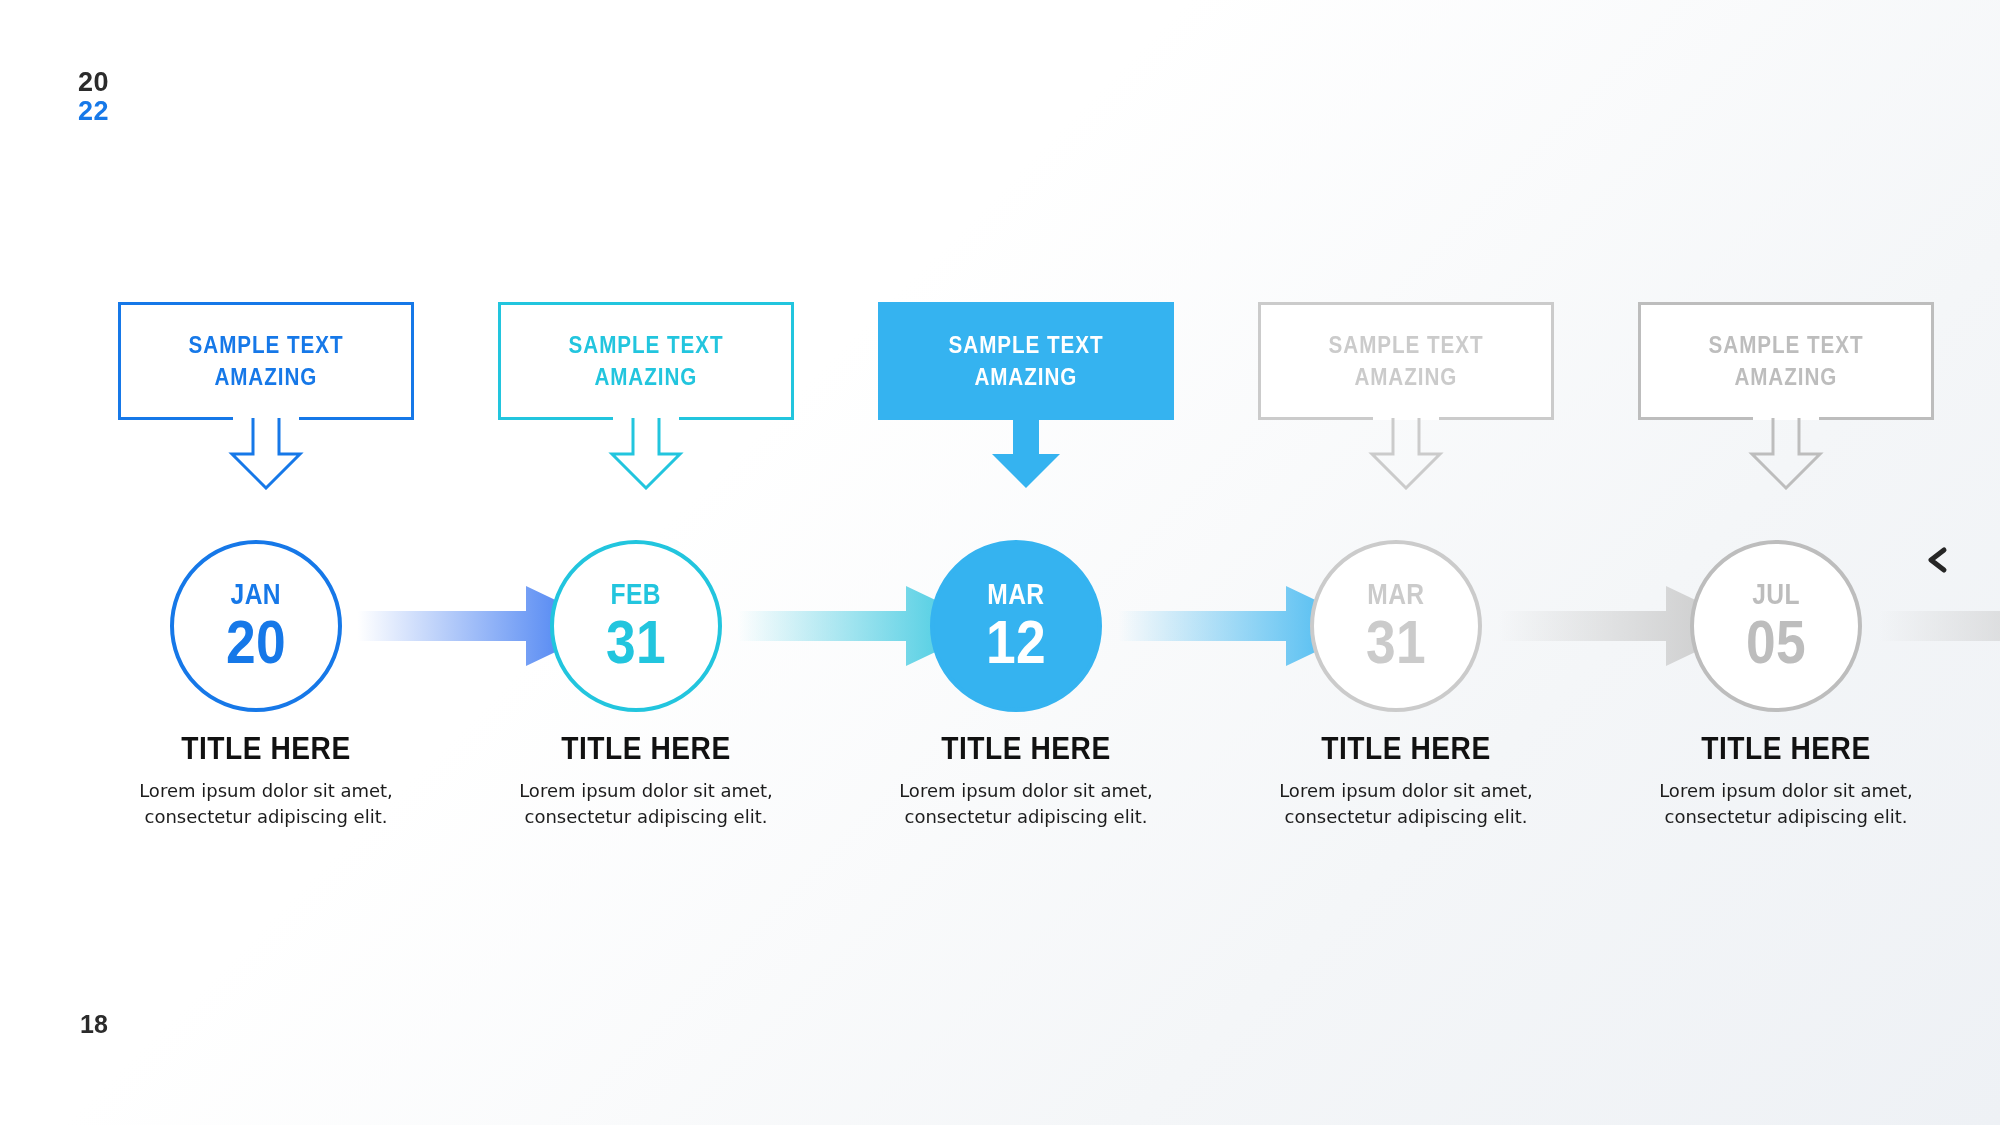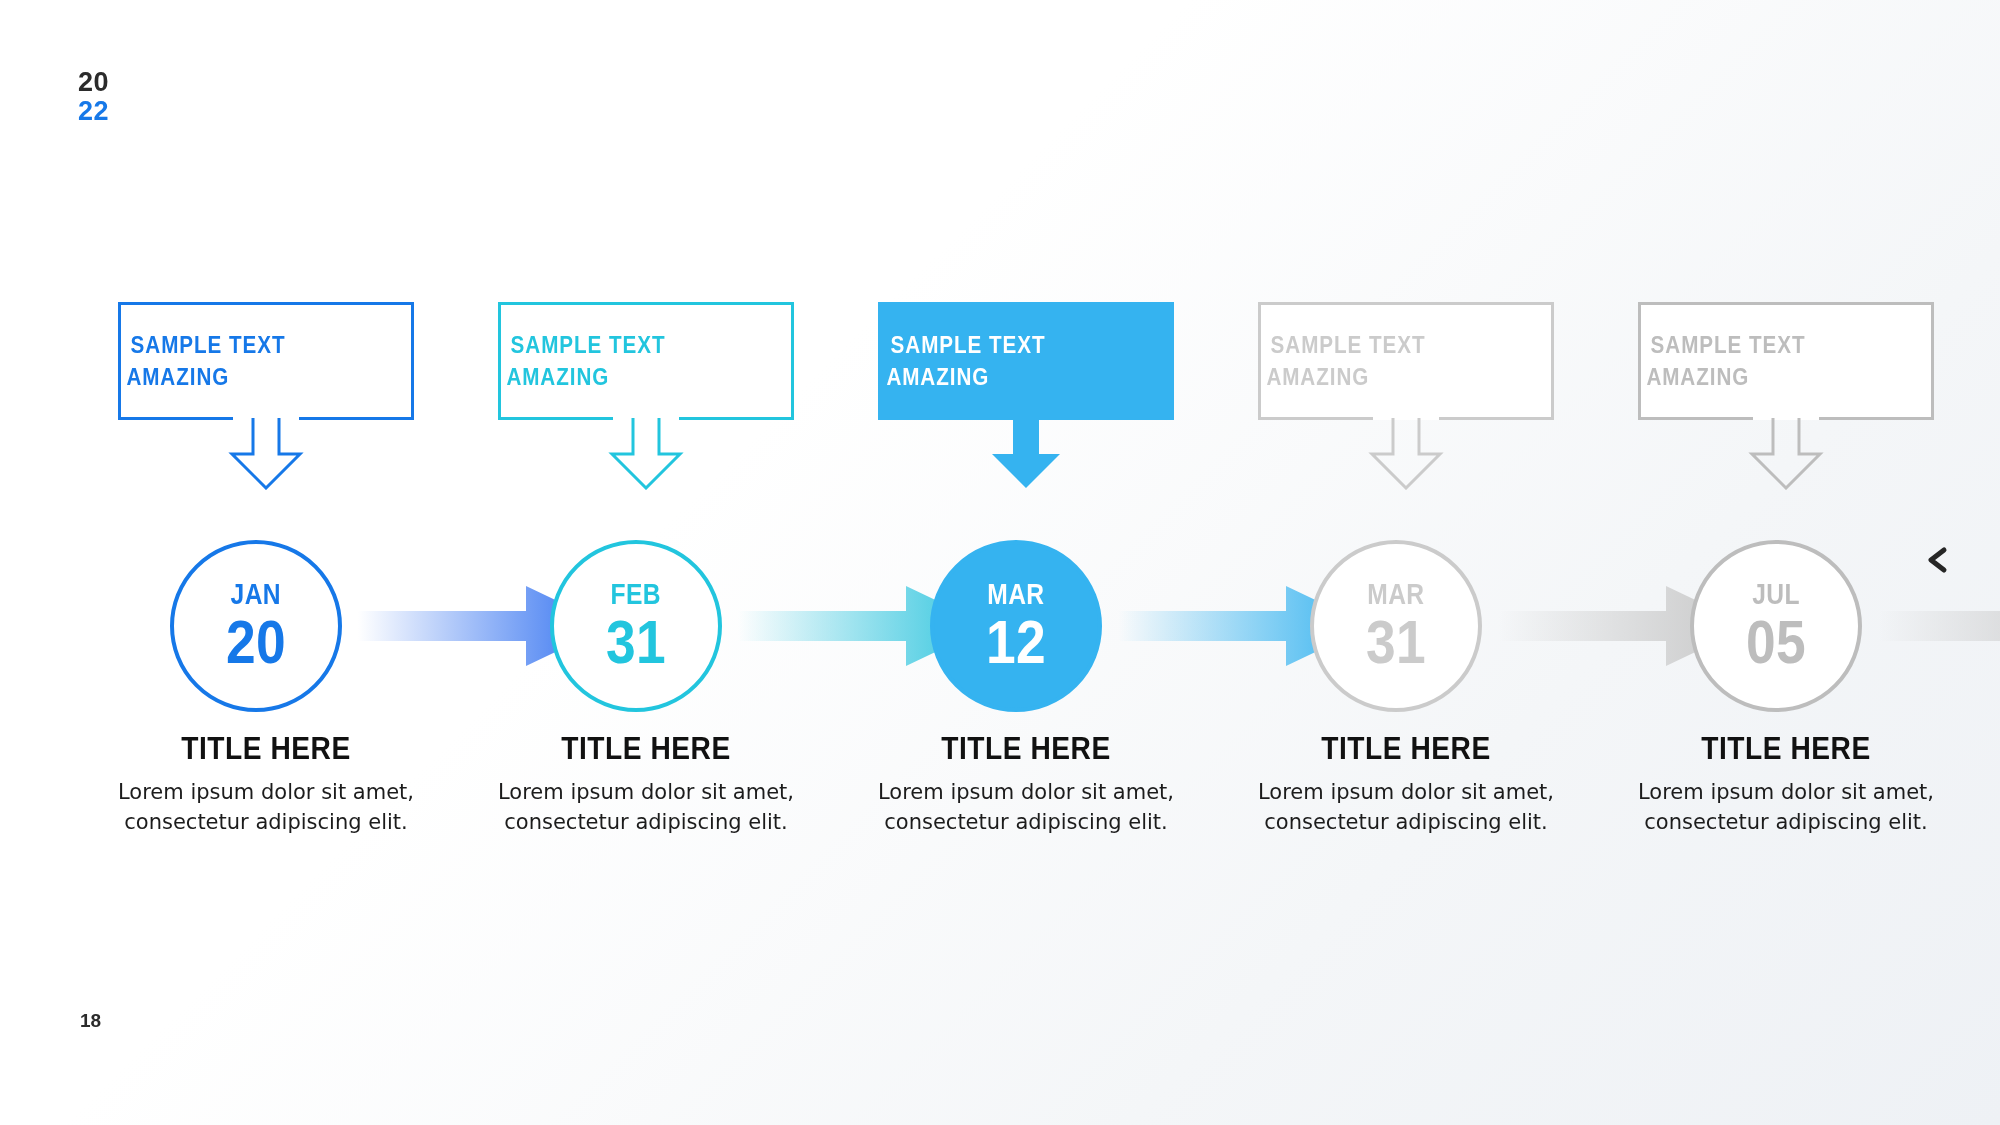--- a/index.html
+++ b/index.html
@@ -25,21 +25,21 @@
     font-weight: bold;
     letter-spacing: 0.5px;
   }
   #year-label .y1 { color: #2b2b2b; display: block; }
   #year-label .y2 { color: #1678e8; display: block; text-align: right; }
 
   #page-number {
     position: absolute;
     left: 80px;
     top: 1010px;
-    font-size: 19px;
+    font-size: 25px;
     font-weight: bold;
     color: #2b2b2b;
   }
 
   #corner-chevron {
     position: absolute;
     left: 1921px;
     top: 543px;
     width: 34px;
     height: 34px;
@@ -65,21 +65,21 @@
   
   .card {
     position: absolute;
     top: 302px;
     left: 0;
     width: 296px;
     height: 118px;
     box-sizing: border-box;
     display: flex;
     flex-direction: column;
-    align-items: flex-start;
+    align-items: center;
     justify-content: center;
     background: #ffffff;
   }
   .card.filled { background: var(--c); }
 
   
   .card-border {
     position: absolute;
     inset: 0;
     pointer-events: none;
@@ -179,21 +179,21 @@
     font-weight: bold;
     font-size: 32px;
     letter-spacing: 0.6px;
     color: #111111;
     transform: scaleX(0.88);
     line-height: 1;
     margin-bottom: 14px;
   }
   .caption .body {
     font-family: "DejaVu Sans", sans-serif;
-    font-size: 21px;
+    font-size: 18px;
     line-height: 1.42;
     color: #1c1c1c;
   }
 </style>
 </head>
 <body>
 
 <div id="year-label">
   <span class="y1">20</span>
   <span class="y2">22</span>

